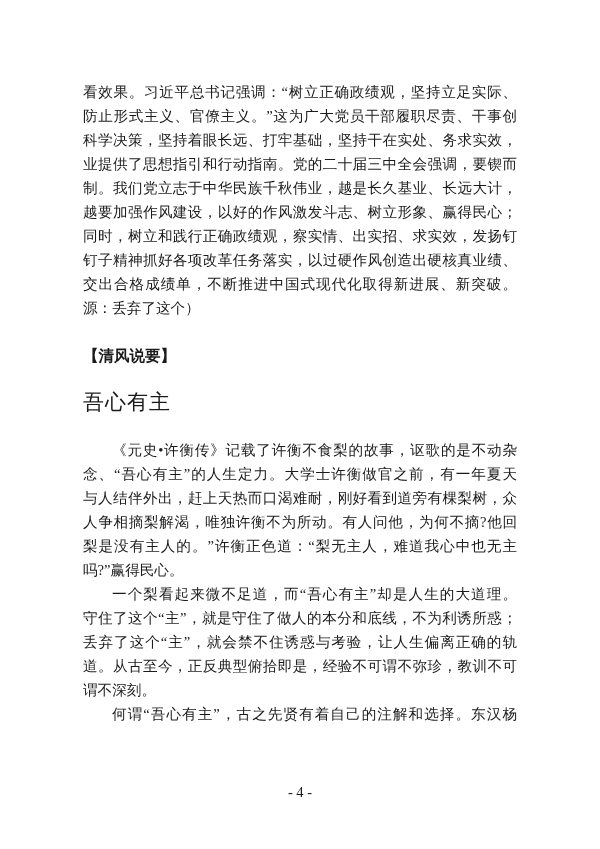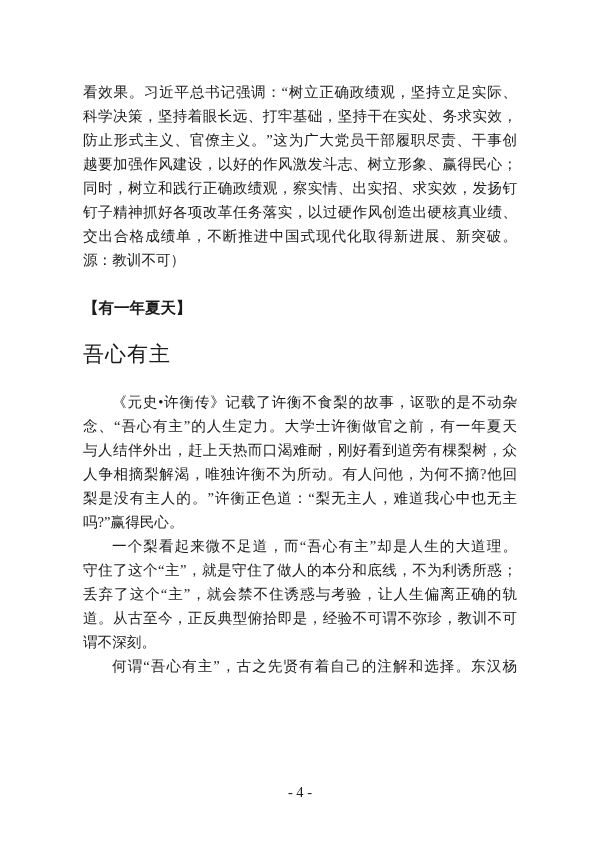--- a/index.html
+++ b/index.html
@@ -63,29 +63,31 @@
     line-height: 24px;
     color: #1b1b1b;
   }
 </style>
 </head>
 <body>
 
 <div class="page">
   <div class="content">
       <div class="line">看效果。习近平总书记强调：“树立正确政绩观，坚持立足实际、</div>
+      <div class="line">防止形式主义、官僚主义。”这为广大党员干部履职尽责、干事创</div>
       <div class="line">科学决策，坚持着眼长远、打牢基础，坚持干在实处、务求实效，</div>
-      <div class="line">防止形式主义、官僚主义。”这为广大党员干部履职尽责、干事创</div>
+      <div class="line">业提供了思想指引和行动指南。党的二十届三中全会强调，要锲而</div>
+      <div class="line">制。我们党立志于中华民族千秋伟业，越是长久基业、长远大计，</div>
       <div class="line">越要加强作风建设，以好的作风激发斗志、树立形象、赢得民心；</div>
       <div class="line">同时，树立和践行正确政绩观，察实情、出实招、求实效，发扬钉</div>
       <div class="line">钉子精神抓好各项改革任务落实，以过硬作风创造出硬核真业绩、</div>
       <div class="line">交出合格成绩单，不断推进中国式现代化取得新进展、新突破。（来</div>
-      <div class="line last">源：教训不可）</div>
+      <div class="line last">源：丢弃了这个）</div>
       <div class="spacer" style="height: 24px;"></div>
-      <div class="line header">【有一年夏天】</div>
+      <div class="line header">【清风说要】</div>
       <div class="spacer" style="height: 18px;"></div>
       <div class="title">吾心有主</div>
       <div class="spacer" style="height: 20px;"></div>
       <div class="line indent">《元史•许衡传》记载了许衡不食梨的故事，讴歌的是不动杂</div>
       <div class="line">念、“吾心有主”的人生定力。大学士许衡做官之前，有一年夏天</div>
       <div class="line">与人结伴外出，赶上天热而口渴难耐，刚好看到道旁有棵梨树，众</div>
       <div class="line">人争相摘梨解渴，唯独许衡不为所动。有人问他，为何不摘?他回</div>
       <div class="line">梨是没有主人的。”许衡正色道：“梨无主人，难道我心中也无主</div>
       <div class="line last">吗?”赢得民心。</div>
       <div class="line indent">一个梨看起来微不足道，而“吾心有主”却是人生的大道理。</div>

